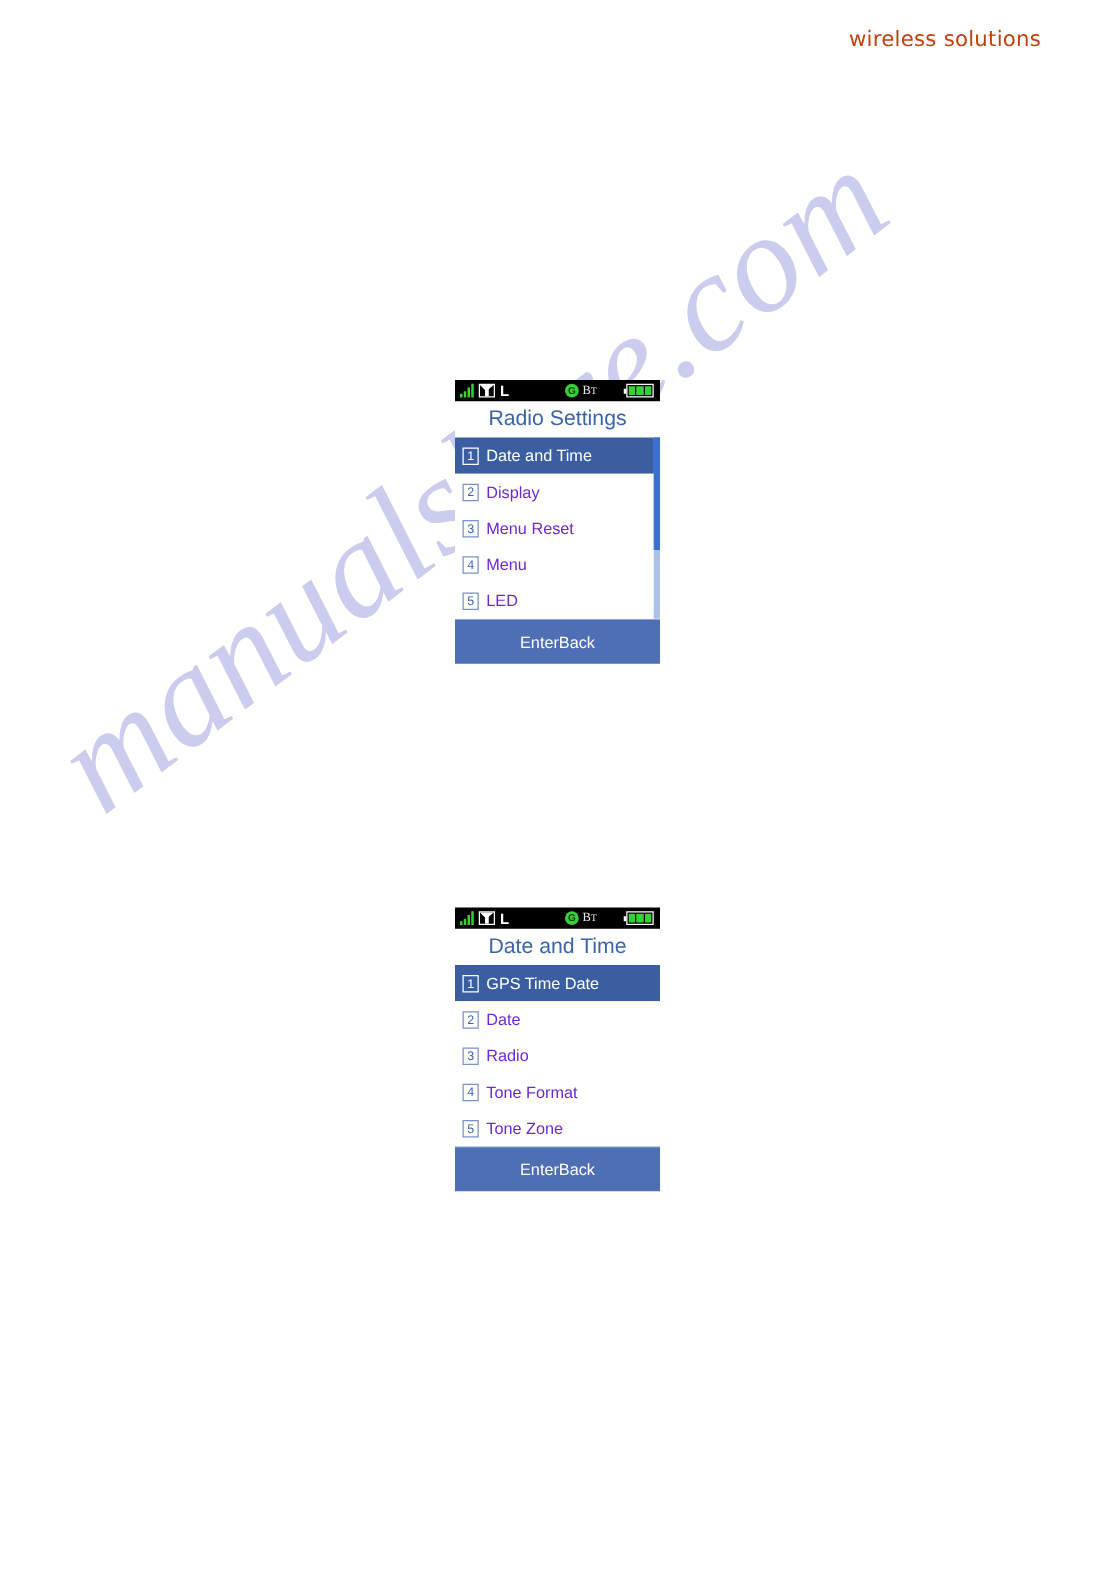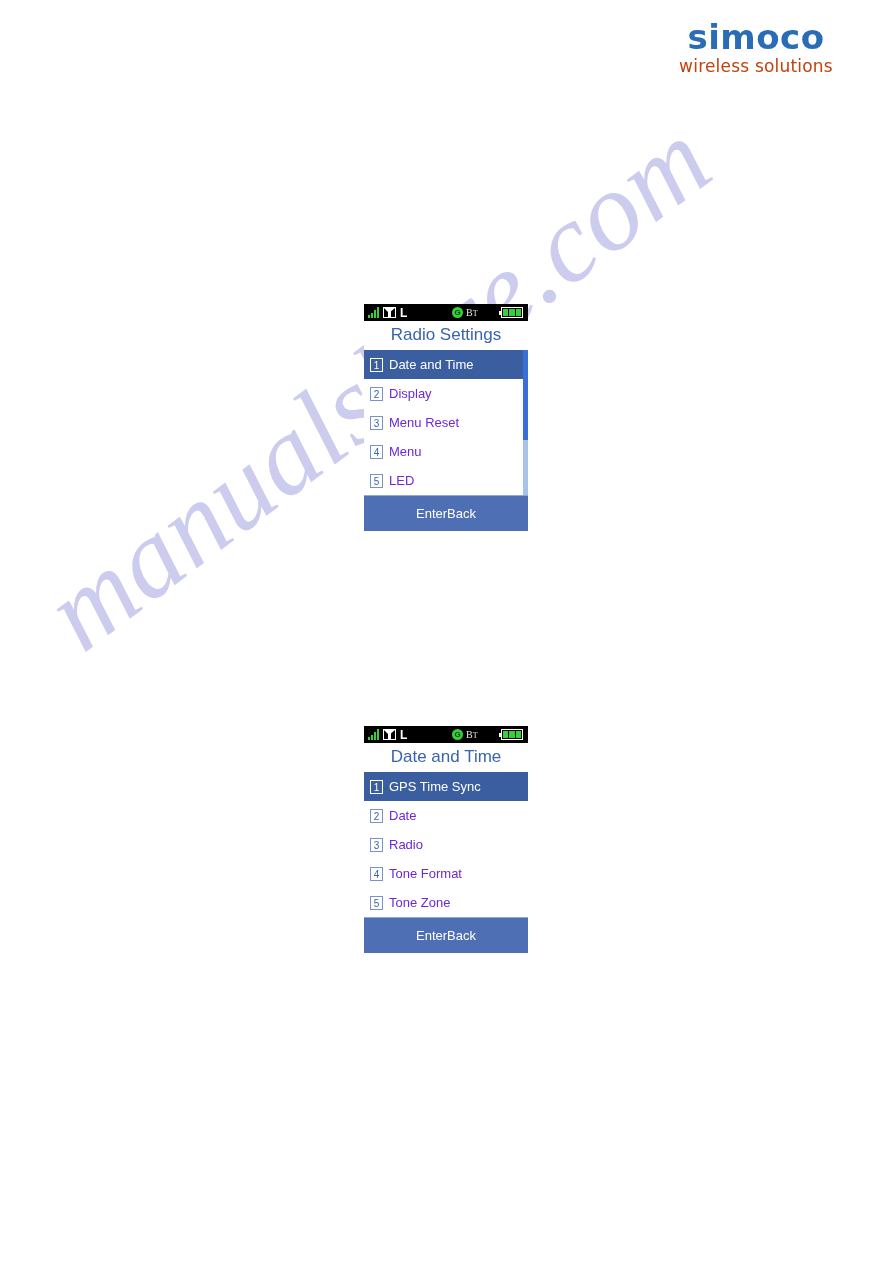--- a/index.html
+++ b/index.html
@@ -292,21 +292,20 @@
     font-size: 13px;
     font-family: "Liberation Sans", sans-serif;
   }
 </style>
 </head>
 <body>
 
 <div class="watermark">manualshive.com</div>
 
 <div class="logo">
-  <div class="logo-main">simoco</div>
   <div class="logo-sub">wireless solutions</div>
 </div>
 
 <div class="lcd" id="lcd-radio-settings">
 
   <div class="statusbar">
     <div class="sb-left">
       <div class="signal">
         <i></i>
           <i></i>
@@ -387,21 +386,21 @@
           <b></b>
       </div>
     </div>
   </div>
 
   <div class="lcd-title">Date and Time</div>
 
   <div class="lcd-list">
     <div class="lcd-row selected">
       <div class="row-num">1</div>
-      <div class="row-label">GPS Time Sync</div>
+      <div class="row-label">GPS Time Date</div>
     </div>
     <div class="lcd-row">
       <div class="row-num">2</div>
       <div class="row-label">Date</div>
     </div>
     <div class="lcd-row">
       <div class="row-num">3</div>
       <div class="row-label">Radio</div>
     </div>
     <div class="lcd-row">

